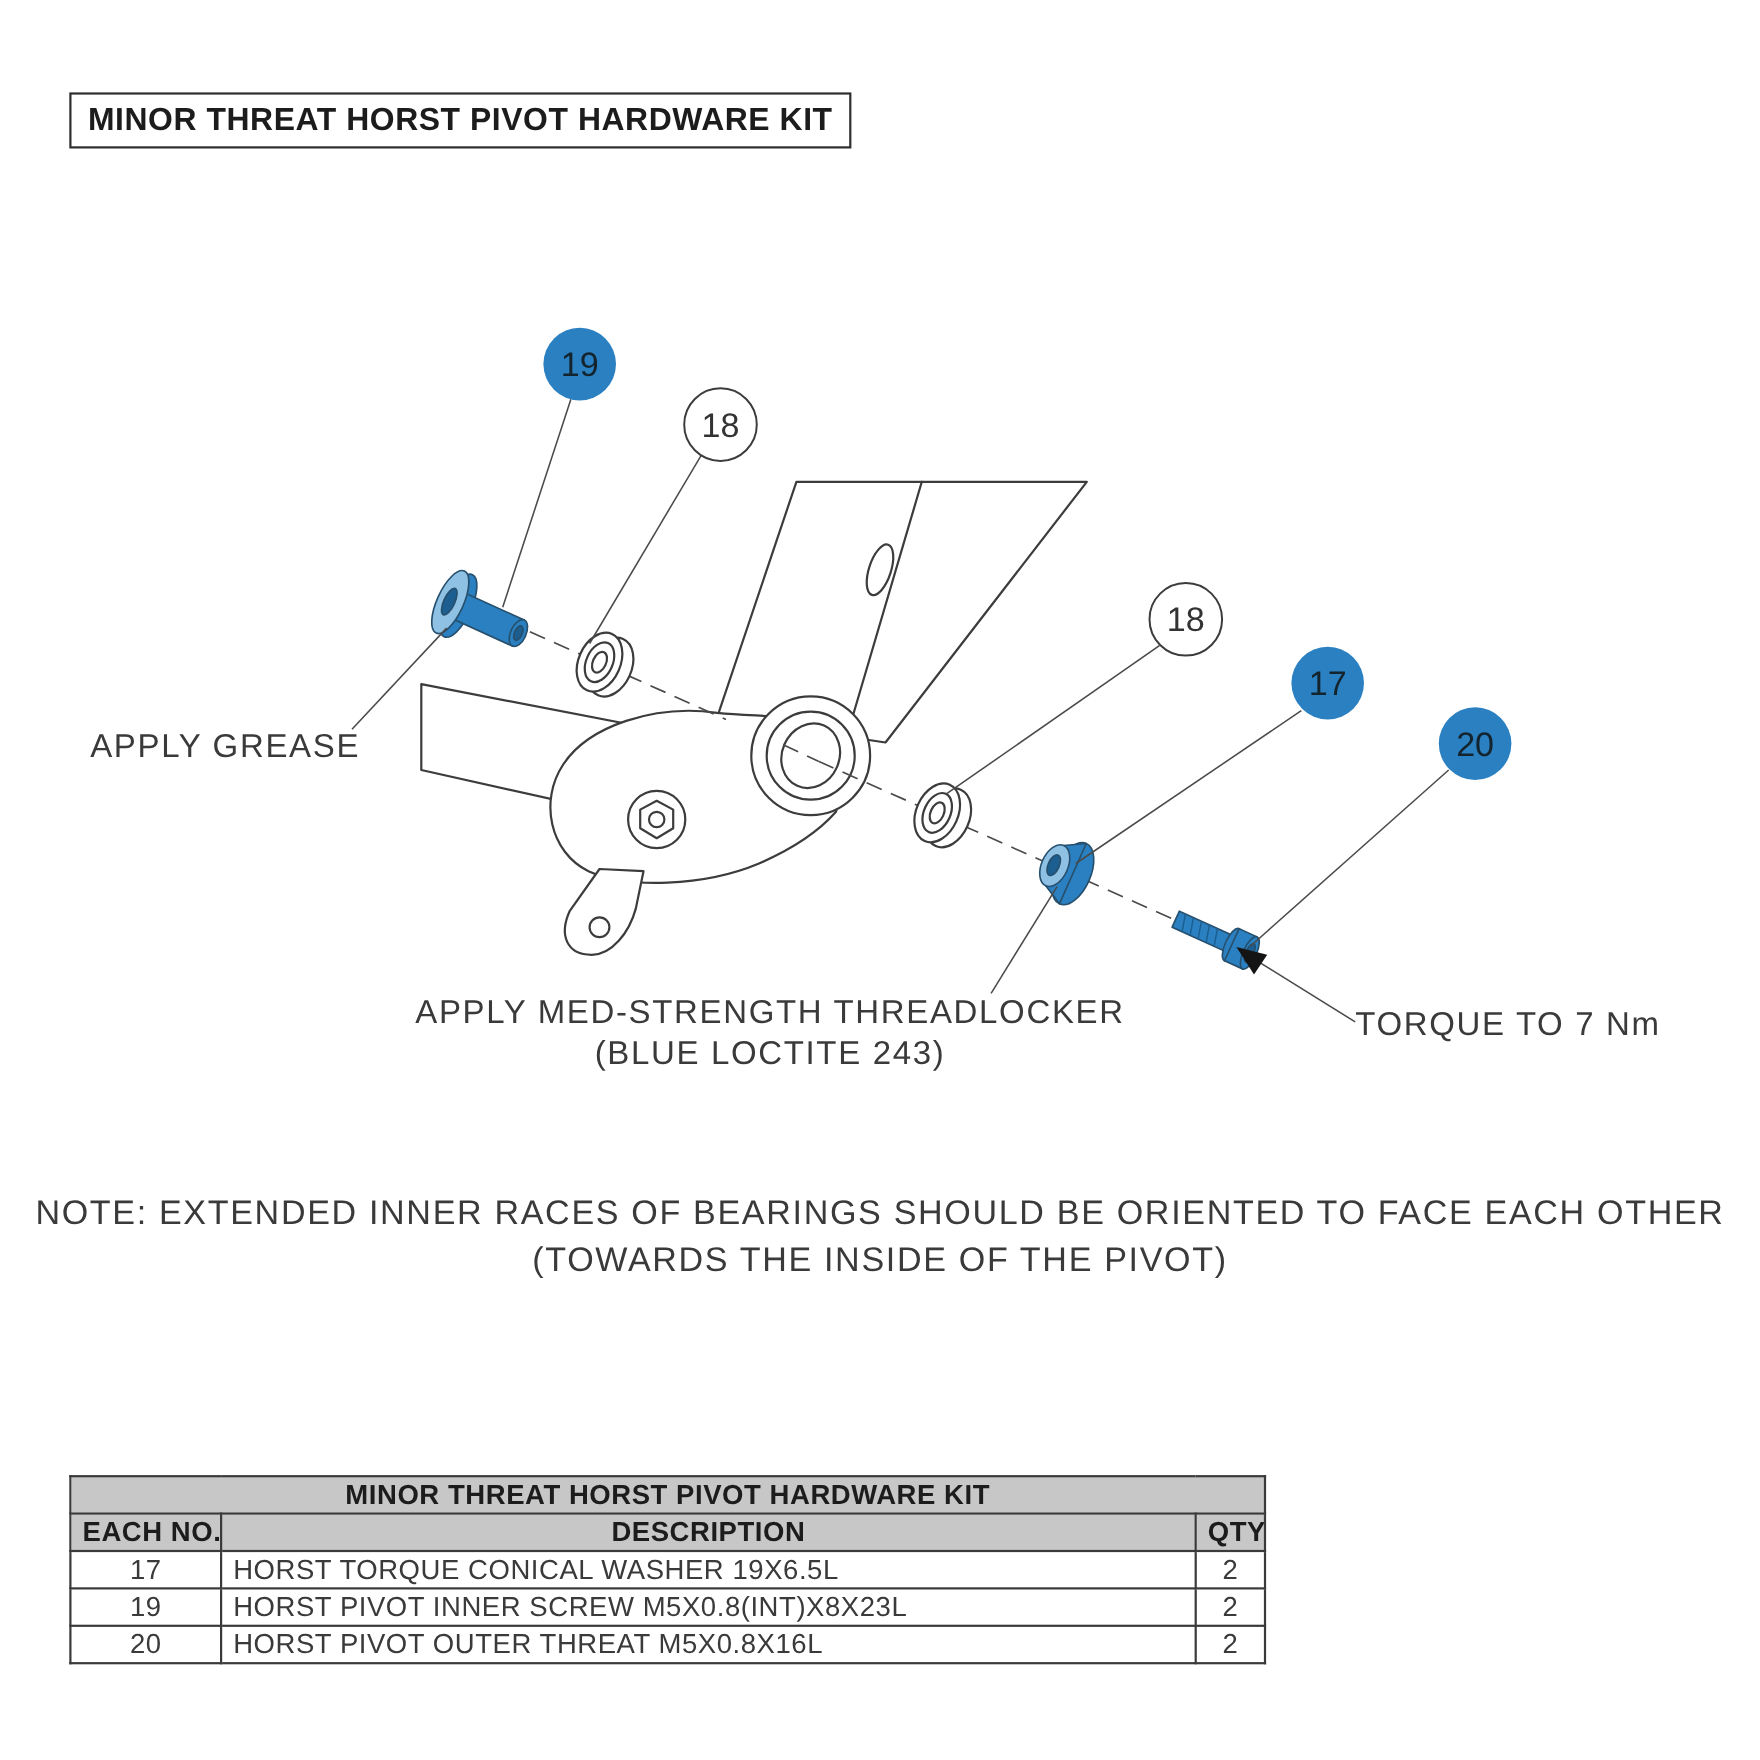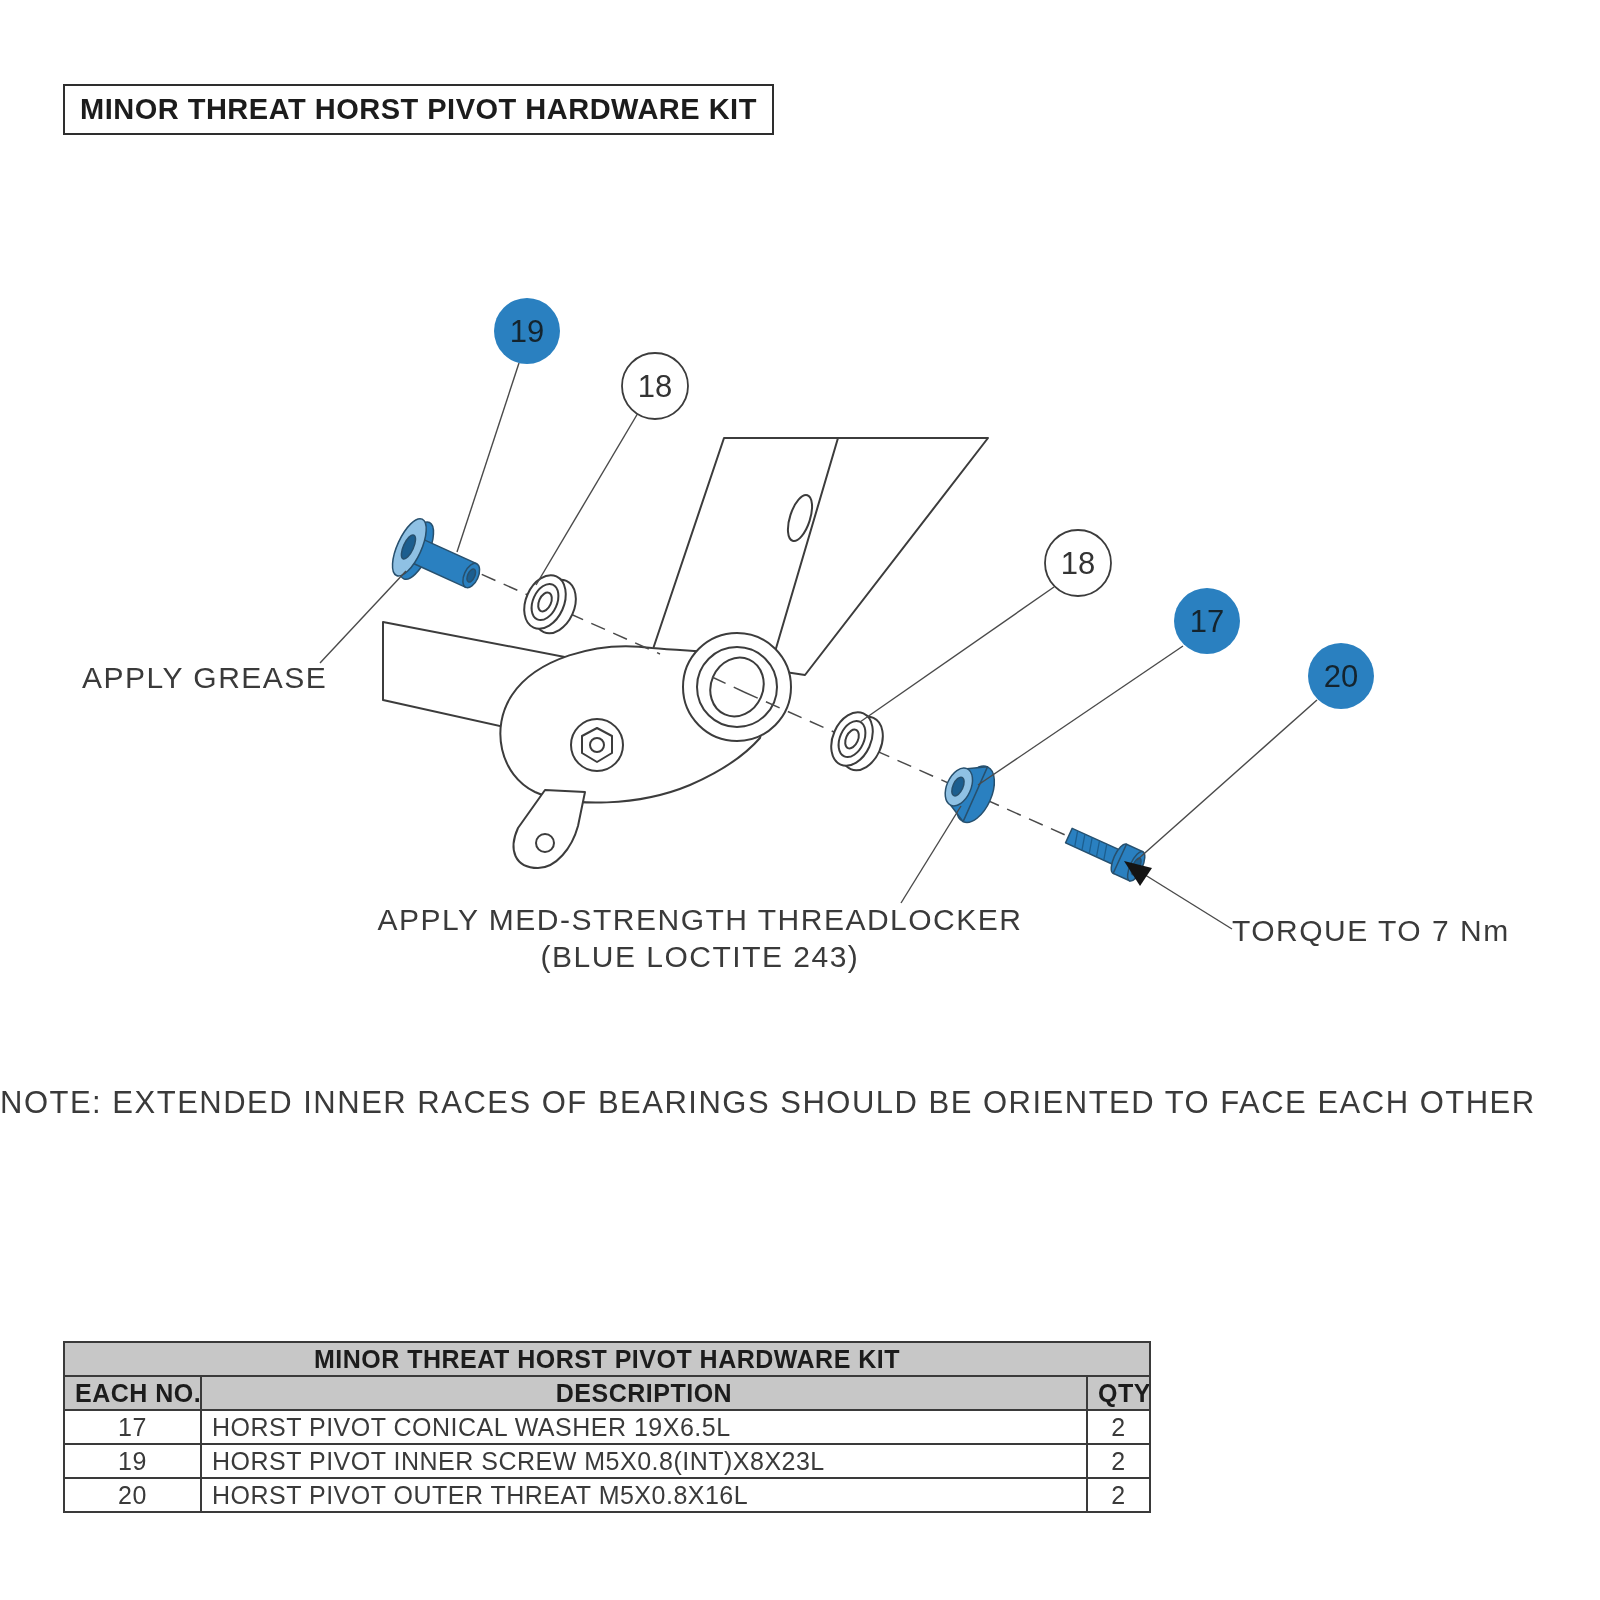--- a/index.html
+++ b/index.html
@@ -30,21 +30,21 @@
   .part-stroke { stroke: #27506e; stroke-width: 1.5; stroke-linejoin: round; }
   .thread { stroke: #1c5e8f; stroke-width: 1.3; fill: none; }
   .balloon-filled  { fill: var(--part-blue, #2A80C0); }
   .balloon-outline { fill: #ffffff; stroke: #3c3c3c; stroke-width: 1.8; }
   .balloon-num { font: 31px "Liberation Sans", sans-serif; text-anchor: middle; fill: #14242e; }
   .balloon-num.on-white { fill: #333333; }
   .diagram-label { font: 30px "Liberation Sans", sans-serif; letter-spacing: 1.5px; fill: #3a3a3a; }
 
   .note {
     position: absolute; left: 0; top: 1082px; width: 1600px;
-    text-align: left; font-size: 31px; letter-spacing: 1.5px;
+    text-align: center; font-size: 31px; letter-spacing: 1.5px;
     line-height: 1.35; color: #3a3a3a;
   }
 
   .parts-table {
     position: absolute; left: 63px; top: 1341px;
     border-collapse: collapse; table-layout: fixed; width: 1086px;
     font-size: 25px; letter-spacing: 0.5px;
   }
   .parts-table th, .parts-table td {
     border: 2px solid #3a3a3a; padding: 1px 10px; height: 30px;
@@ -157,20 +157,21 @@
   <text class="diagram-label" x="82" y="688">APPLY GREASE</text>
   <text class="diagram-label" x="700" y="930" text-anchor="middle">APPLY MED-STRENGTH THREADLOCKER</text>
   <text class="diagram-label" x="700" y="967" text-anchor="middle">(BLUE LOCTITE 243)</text>
   <text class="diagram-label" x="1232" y="941">TORQUE TO 7 Nm</text>
 </svg>
 
 <div class="title-box">MINOR THREAT HORST PIVOT HARDWARE KIT</div>
 
 <div class="note">
   <div>NOTE: EXTENDED INNER RACES OF BEARINGS SHOULD BE ORIENTED TO FACE EACH OTHER</div>
+  <div>(TOWARDS THE INSIDE OF THE PIVOT)</div>
 </div>
 
 <table class="parts-table">
   <colgroup>
     <col style="width:137px">
     <col style="width:886px">
     <col style="width:63px">
   </colgroup>
   <thead>
     <tr>
@@ -178,21 +179,21 @@
     </tr>
     <tr>
       <th class="gray">EACH NO.</th>
       <th class="gray">DESCRIPTION</th>
       <th class="gray">QTY.</th>
     </tr>
   </thead>
   <tbody>
     <tr>
       <td class="c">17</td>
-      <td>HORST PIVOT CONICAL WASHER 19X6.5L</td>
+      <td>HORST TORQUE CONICAL WASHER 19X6.5L</td>
       <td class="c">2</td>
     </tr>
     <tr>
       <td class="c">19</td>
       <td>HORST PIVOT INNER SCREW M5X0.8(INT)X8X23L</td>
       <td class="c">2</td>
     </tr>
     <tr>
       <td class="c">20</td>
       <td>HORST PIVOT OUTER THREAT M5X0.8X16L</td>

